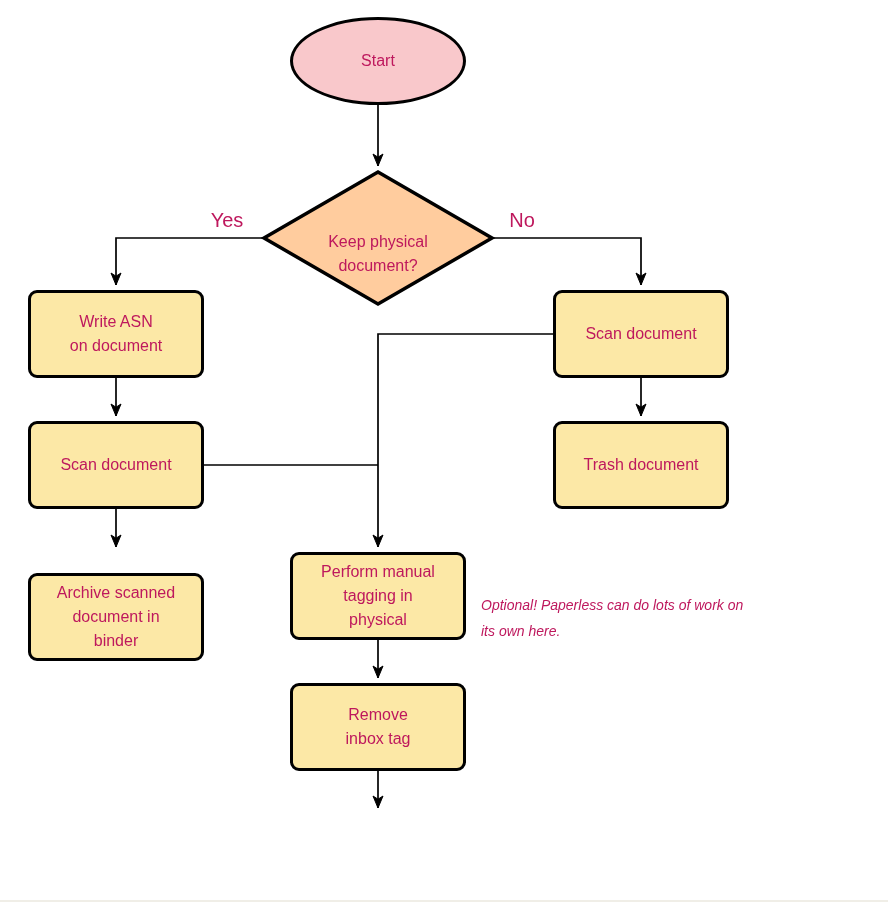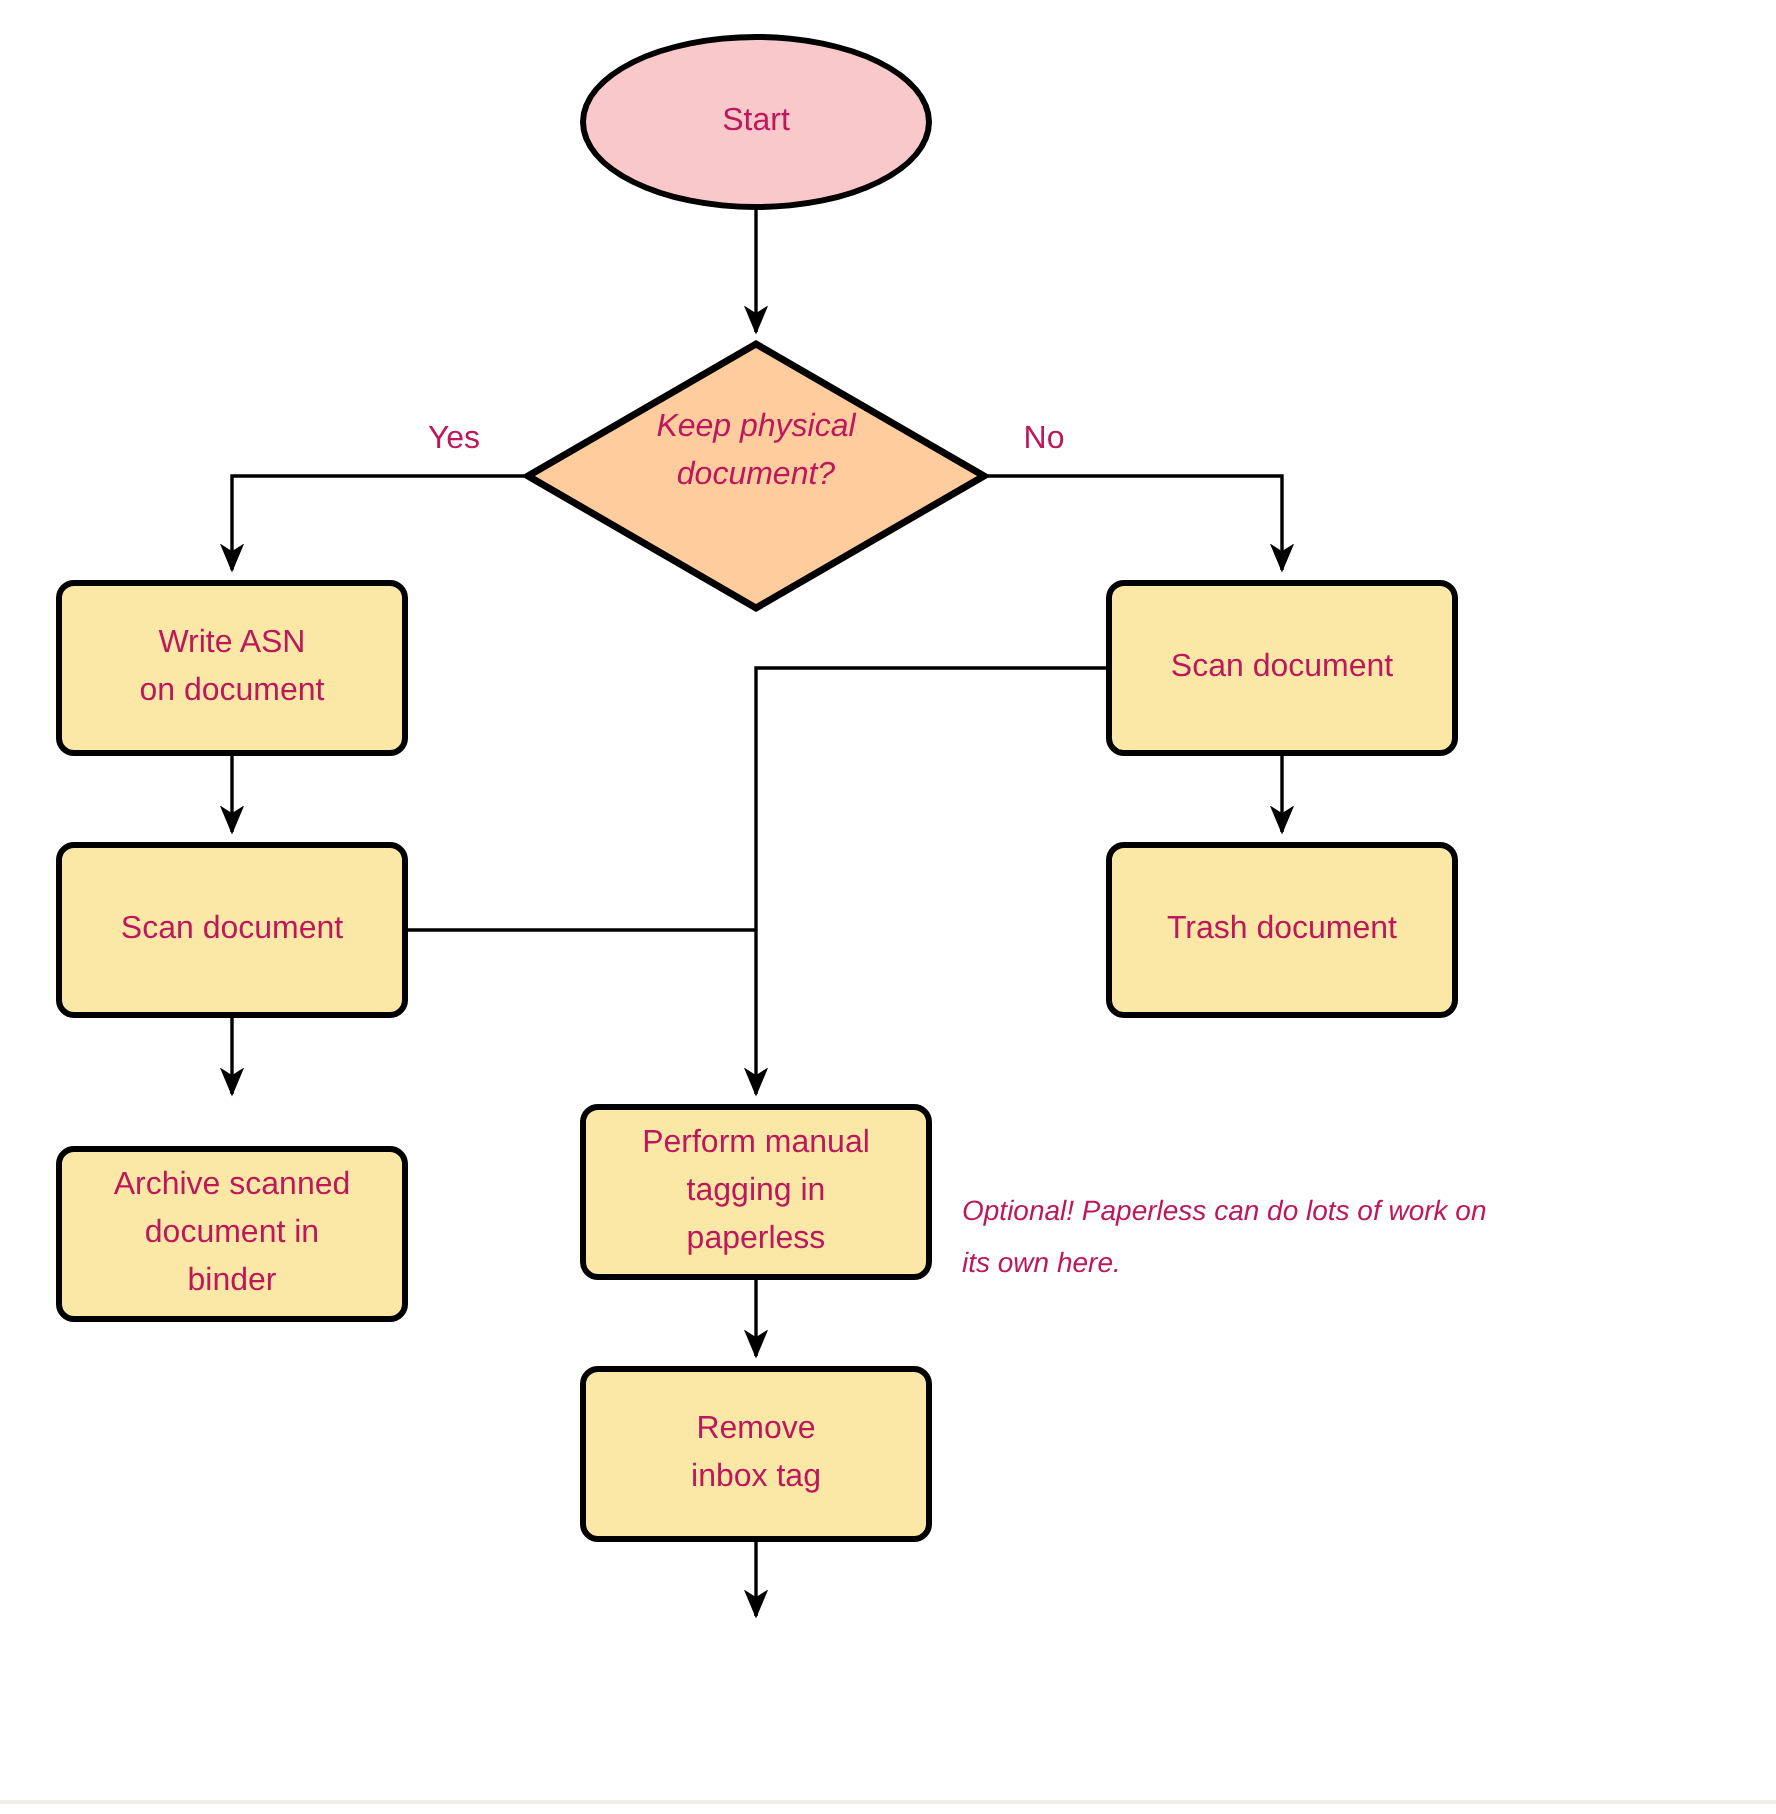--- a/index.html
+++ b/index.html
@@ -42,32 +42,31 @@
     border-radius: 50%;
   }
   .diamond-svg {
     position: absolute;
     z-index: 2;
     left: 258px; top: 166px;
   }
   .diamond-label {
     position: absolute;
     z-index: 3;
-    left: 290px; top: 188px;
+    left: 290px; top: 216px;
     width: 176px; height: 76px;
     background: transparent;
     border: none;
-    font-style: italic;
   }
   .edge-label {
     position: absolute;
     z-index: 3;
     width: 60px;
     text-align: center;
-    font-size: 16px;
+    font-size: 20px;
     line-height: 20px;
   }
   .note {
     position: absolute;
     z-index: 2;
     left: 481px; top: 592px;
     width: 407px;
     font-style: italic;
     font-size: 14px;
     line-height: 26px;
@@ -138,21 +137,21 @@
   <div class="node process" style="left: 553px; top: 290px; background-color: rgb(252, 232, 166);">
     <span>Scan document</span>
   </div>
   <div class="node process" style="left: 553px; top: 421px; background-color: rgb(252, 232, 166);">
     <span>Trash document</span>
   </div>
 
   <div class="node process" style="left: 290px; top: 552px; background-color: rgb(252, 232, 166);">
     <span>Perform manual
 tagging in
-paperless</span>
+physical</span>
   </div>
   <div class="node process" style="left: 290px; top: 683px; background-color: rgb(252, 232, 166);">
     <span>Remove
 inbox tag</span>
   </div>
 
   <div class="note">Optional! Paperless can do lots of work on
 its own here.</div>
 
   <div class="bottom-divider"></div>

